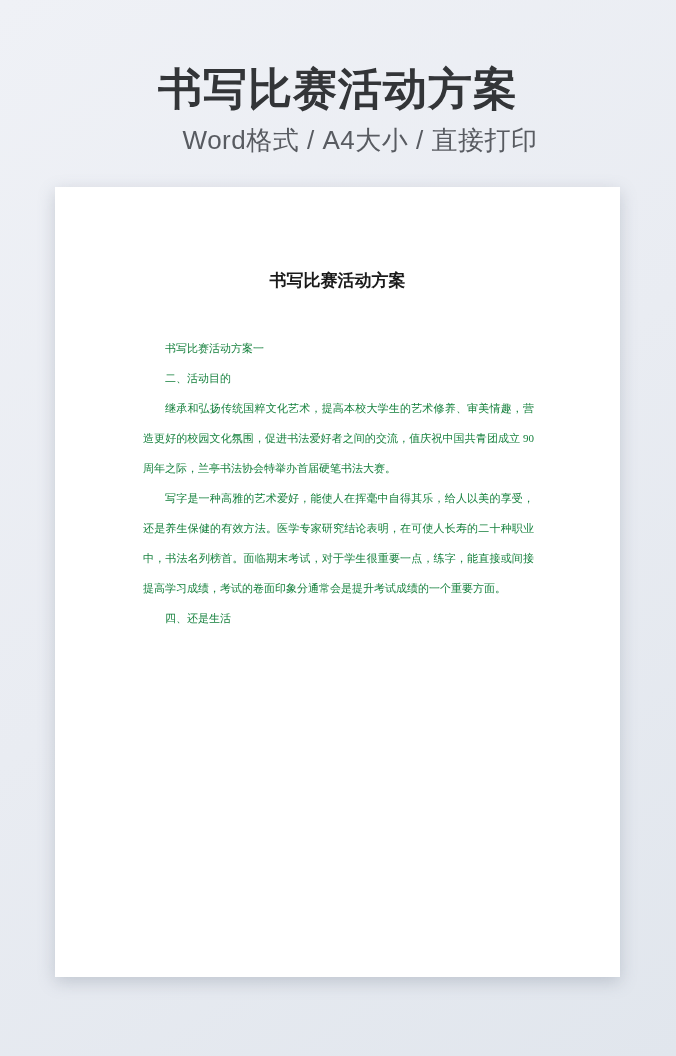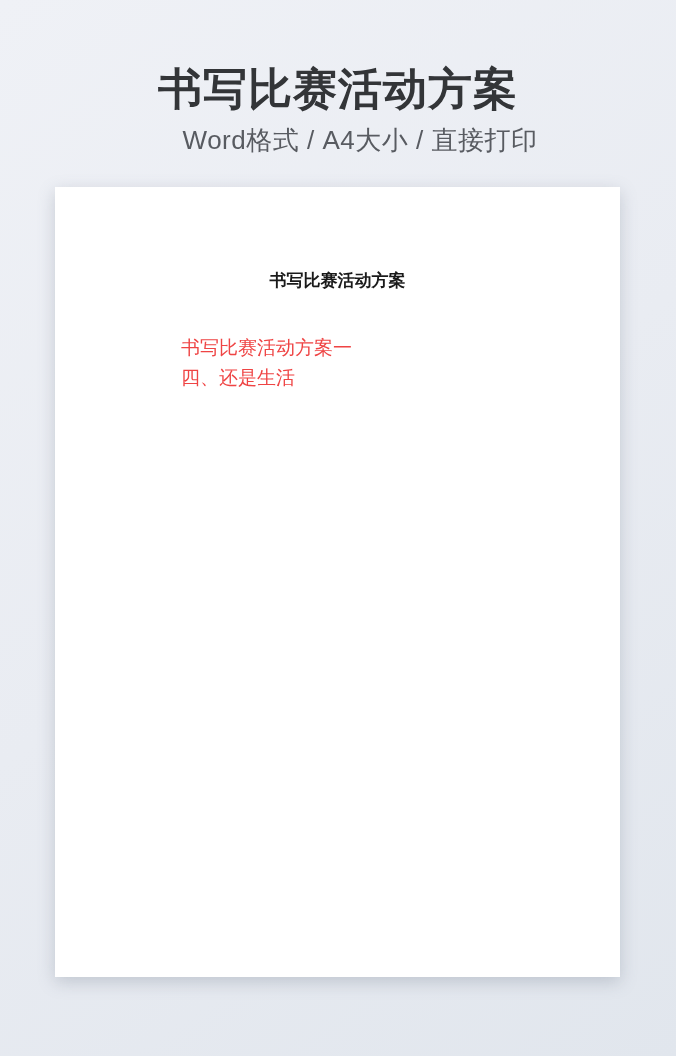--- a/index.html
+++ b/index.html
@@ -48,23 +48,23 @@
     padding-top: 84px;
     text-align: center;
     font-size: 17px;
     line-height: 20px;
     font-weight: 700;
     color: #1a1a1a;
     font-family: "Liberation Serif", serif;
   }
   .doc-body {
     margin: 42px 86px 0 88px;
-    font-size: 19px;
+    font-size: 11px;
     line-height: 30px;
-    color: #ef4444;
+    color: #15803d;
     text-align: justify;
     font-family: Liberation Serif, serif;
   }
   .doc-body p {
     margin: 0;
     padding: 0;
     text-indent: 2em;
   }
 </style>
 </head>
@@ -72,15 +72,18 @@
 
 <div class="hero">
   <h1 class="hero-title">书写比赛活动方案</h1>
   <div class="hero-subtitle">Word格式 / A4大小 / 直接打印</div>
 </div>
 
 <div class="doc-page">
   <div class="doc-title">书写比赛活动方案</div>
   <div class="doc-body">
       <p>书写比赛活动方案一</p>
+      <p>二、活动目的</p>
+      <p>继承和弘扬传统国粹文化艺术，提高本校大学生的艺术修养、审美情趣，营造更好的校园文化氛围，促进书法爱好者之间的交流，值庆祝中国共青团成立 90 周年之际，兰亭书法协会特举办首届硬笔书法大赛。</p>
+      <p>写字是一种高雅的艺术爱好，能使人在挥毫中自得其乐，给人以美的享受，还是养生保健的有效方法。医学专家研究结论表明，在可使人长寿的二十种职业中，书法名列榜首。面临期末考试，对于学生很重要一点，练字，能直接或间接提高学习成绩，考试的卷面印象分通常会是提升考试成绩的一个重要方面。</p>
       <p>四、还是生活</p>
     </div>
 </div>
 
 </body></html>

